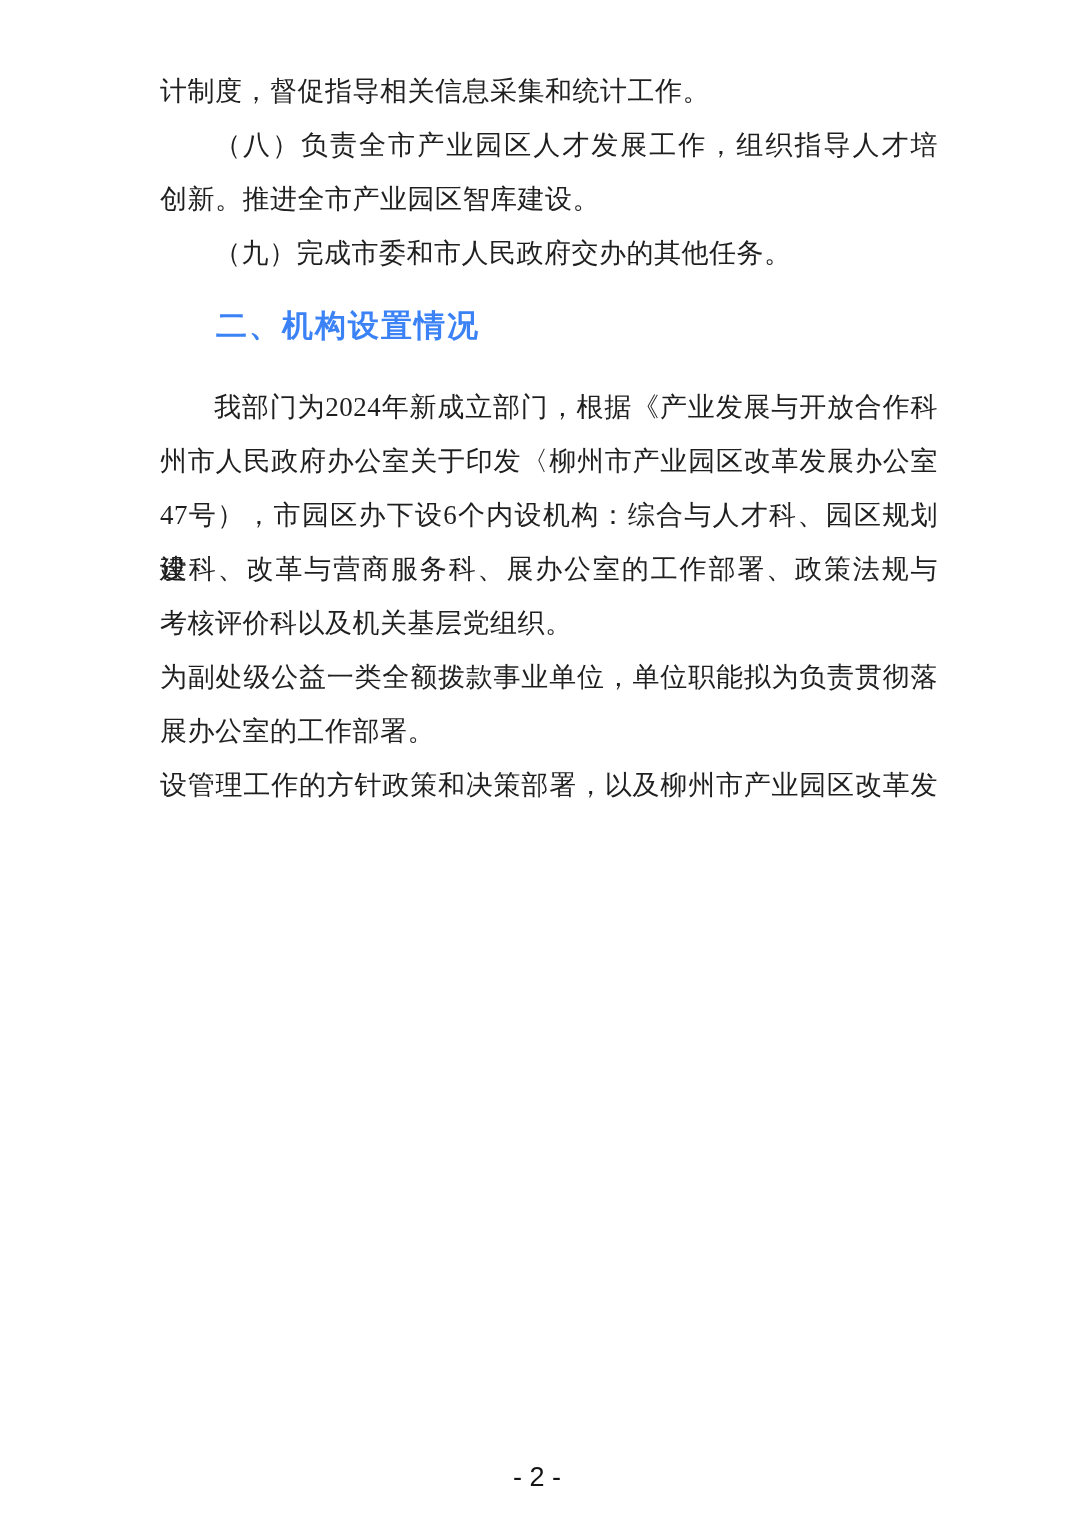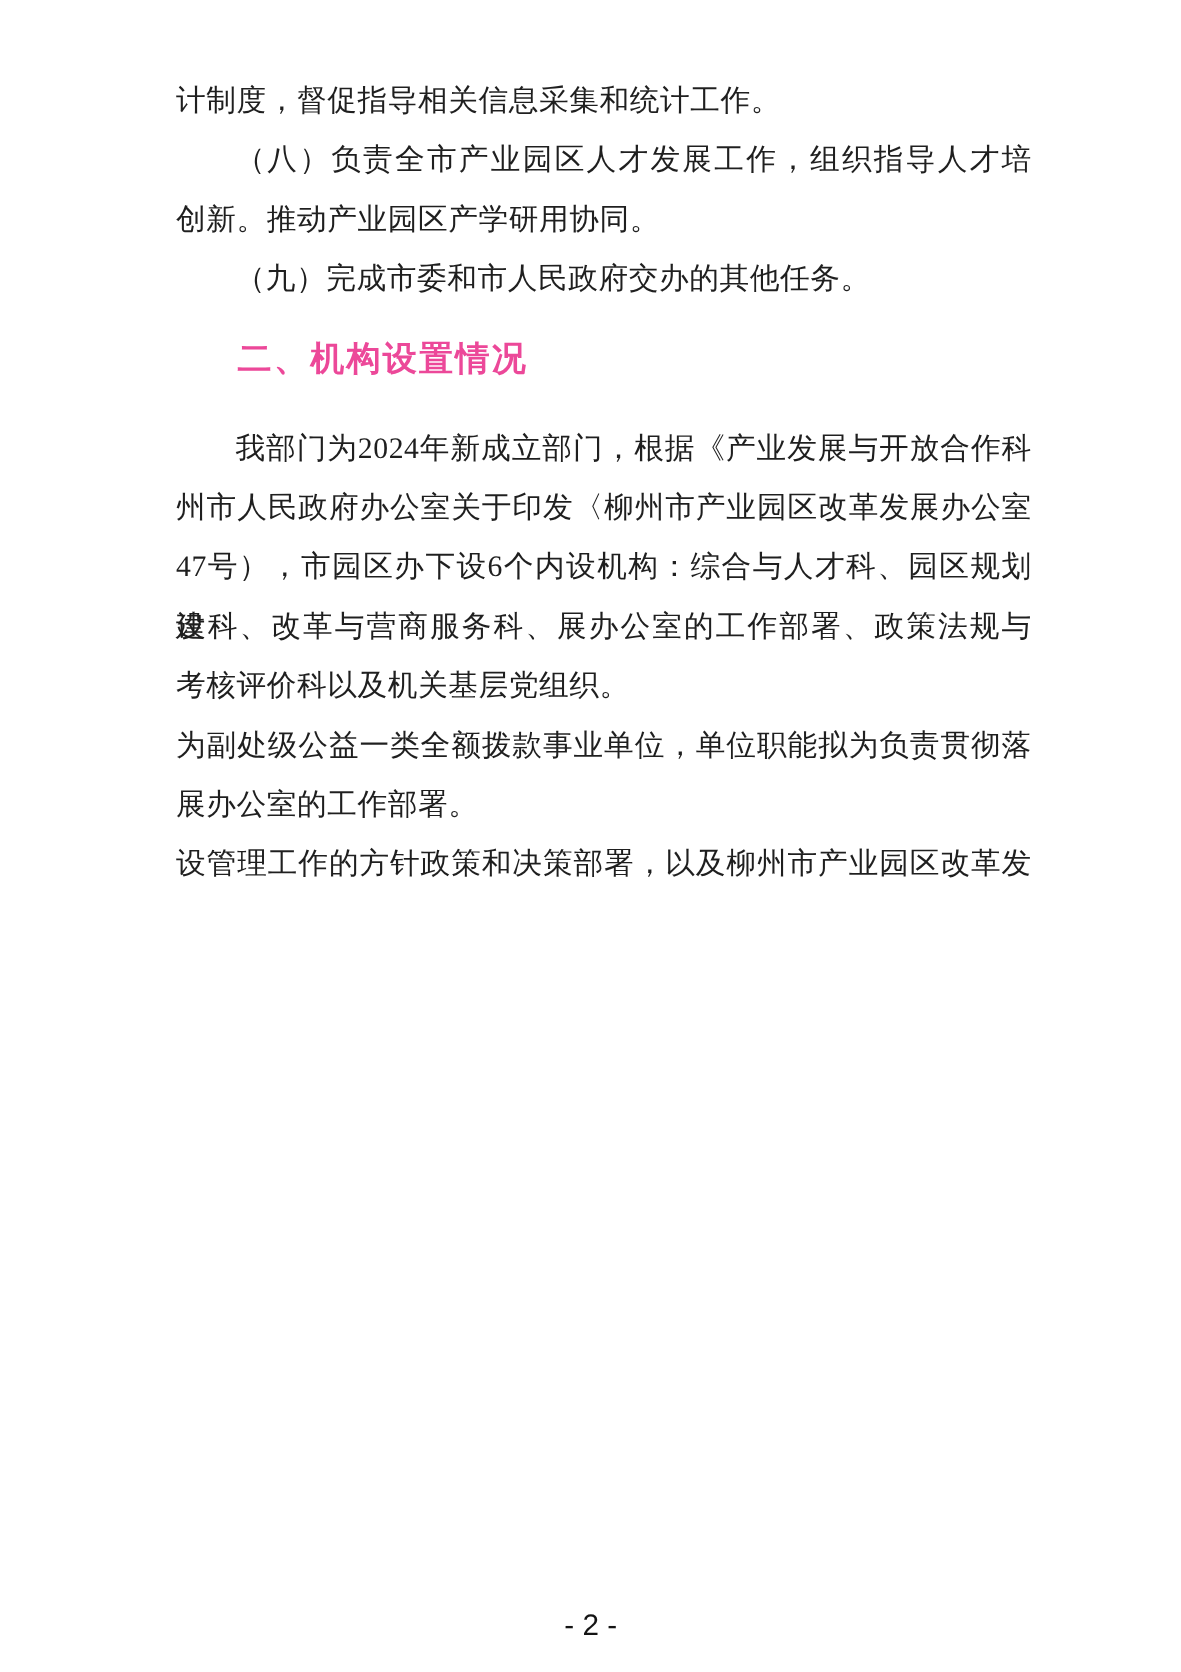--- a/index.html
+++ b/index.html
@@ -42,21 +42,21 @@
     text-align: center;
     text-align-last: left;
   }
   .heading {
     margin: 19px 0 27px 0;
     height: 54px;
     line-height: 54px;
     font-size: 31px;
     font-weight: 700;
     font-family: "Liberation Sans", "DejaVu Sans", sans-serif;
-    color: #ec4899;
+    color: #3b82f6;
     text-indent: 56px;
     letter-spacing: 2px;
   }
   .footer {
     position: absolute;
     left: 0;
     top: 1462px;
     width: 100%;
     text-align: center;
     font-size: 27px;
@@ -66,21 +66,21 @@
 </style>
 </head>
 <body>
 
 <div class="page">
   <div class="content">
 
     <div class="line last">计制度，督促指导相关信息采集和统计工作。</div>
 
     <div class="line indent">（八）负责全市产业园区人才发展工作，组织指导人才培</div>
-    <div class="line last">创新。推动产业园区产学研用协同。</div>
+    <div class="line last">创新。推进全市产业园区智库建设。</div>
 
     <div class="line indent last">（九）完成市委和市人民政府交办的其他任务。</div>
 
     <h2 class="heading">二、机构设置情况</h2>
 
     <div class="line indent">我部门为2024年新成立部门，根据《产业发展与开放合作科</div>
     <div class="line">州市人民政府办公室关于印发〈柳州市产业园区改革发展办公室</div>
     <div class="line">47号），市园区办下设6个内设机构：综合与人才科、园区规划建</div>
     <div class="line">设科、改革与营商服务科、展办公室的工作部署、政策法规与</div>
     <div class="line last">考核评价科以及机关基层党组织。</div>

